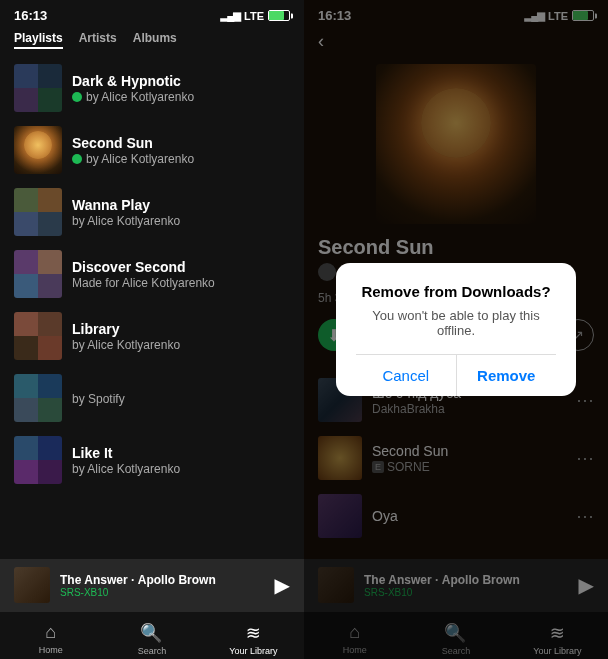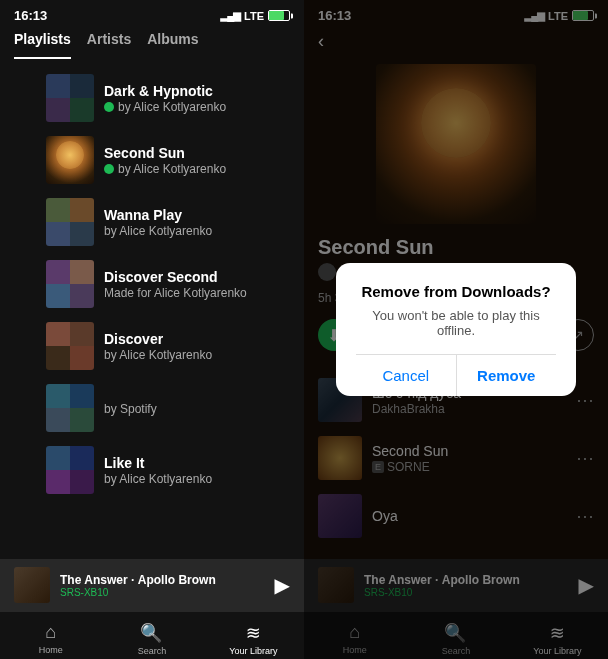--- a/index.html
+++ b/index.html
@@ -62,36 +62,35 @@
       background: #4cd964;
       border-radius: 1px;
     }
 
     .tabs {
       display: flex;
       padding: 4px 14px 8px;
       gap: 16px;
     }
     .tab {
-      font-size: 14px;
+      font-size: 12px;
       font-weight: 600;
       color: #aaa;
       cursor: pointer;
-      padding-bottom: 10px;
+      padding-bottom: 2px;
     }
     .tab.active {
       color: #fff;
       border-bottom: 2px solid #fff;
     }
 
     .playlist-list {
       flex: 1;
       overflow-y: auto;
       padding-bottom: 60px;
-      padding-left: 32px;
     }
     .playlist-list::-webkit-scrollbar { display: none; }
 
     .playlist-item {
       display: flex;
       align-items: center;
       padding: 7px 14px;
       gap: 10px;
       cursor: pointer;
     }
@@ -560,21 +559,21 @@
     <div class="playlist-item">
       <div class="playlist-thumb">
         <div class="thumb-grid">
           <div class="thumb-cell tc13"></div>
             <div class="thumb-cell tc14"></div>
           <div class="thumb-cell tc15"></div>
             <div class="thumb-cell tc16"></div>
         </div>
       </div>
       <div class="playlist-info">
-        <div class="playlist-name">Discover</div>
+        <div class="playlist-name">Library</div>
         <div class="playlist-sub">
           <span>by Alice  Kotlyarenko</span>
         </div>
       </div>
     </div>
 
     <div class="playlist-item">
       <div class="playlist-thumb">
         <div class="thumb-grid">
           <div class="thumb-cell tc17"></div>

